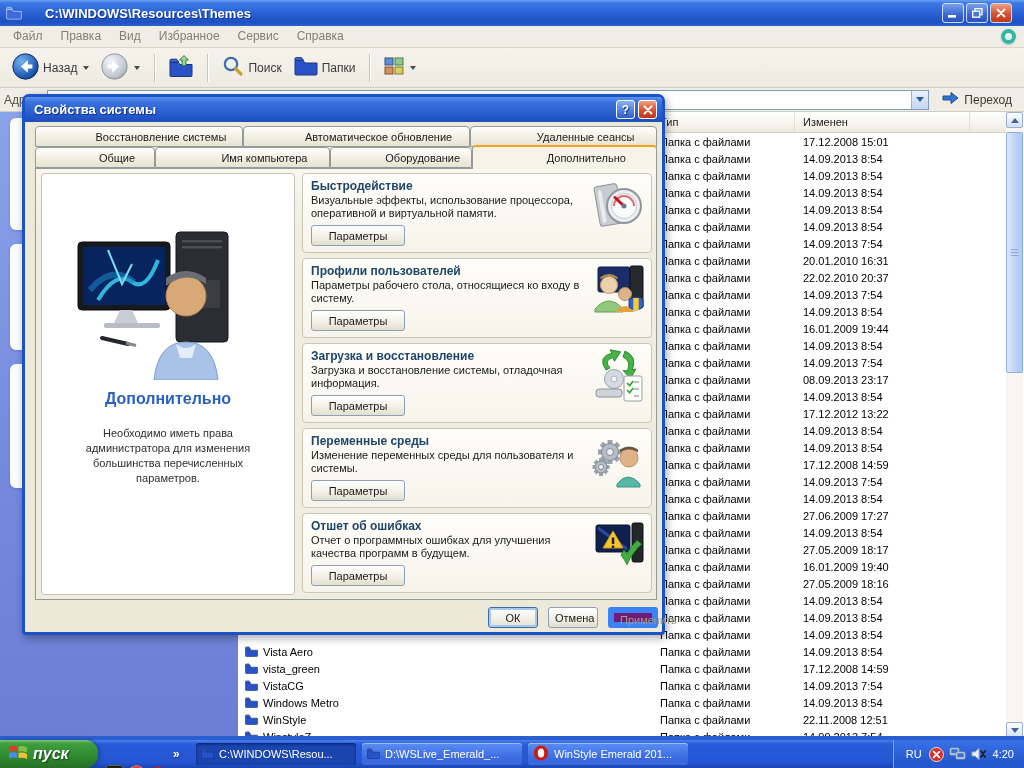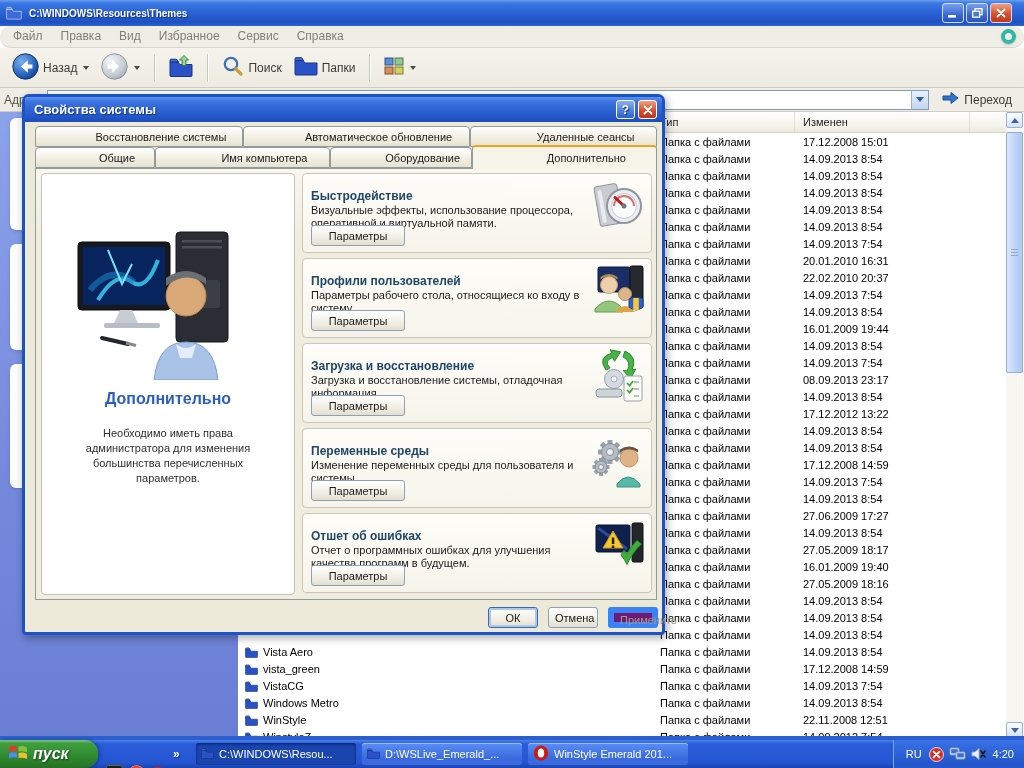--- a/index.html
+++ b/index.html
@@ -5,30 +5,30 @@
   html,body{margin:0;padding:0;}
   #screen{position:relative;width:1024px;height:768px;overflow:hidden;
     font-family:"Liberation Sans","DejaVu Sans",sans-serif;background:#fff;}
   *{box-sizing:border-box;}
 
   
   .titlebar{position:absolute;left:0;top:0;width:1024px;height:26px;
     background:linear-gradient(180deg,#6a9ef0 0%,#3a78e4 12%,#2a62d4 50%,#1e50c0 85%,#2a62d4 100%);
     display:flex;align-items:center;padding:0 6px;color:#fff;}
   .t-icon{width:18px;height:16px;margin-right:5px;display:flex;align-items:center;}
-  .t-text{font-size:10px;font-weight:bold;text-shadow:1px 1px 1px #10308c;flex:1;}
+  .t-text{font-size:13px;font-weight:bold;text-shadow:1px 1px 1px #10308c;flex:1;margin-left:16px;}
   .winbtns{display:flex;gap:2px;margin-right:6px;}
   .wb{width:22px;height:20px;border:1px solid #cfdcf8;border-radius:3px;
     display:flex;align-items:center;justify-content:center;
     background:linear-gradient(180deg,#7aa0ec,#3a68d0 60%,#2a54b8);}
   .wb.close{background:linear-gradient(180deg,#f0a080,#d85030 55%,#c03818);}
 
   .menubar{position:absolute;left:0;top:26px;width:1024px;height:22px;
     background:#f0ede6;border-bottom:1px solid #d9d5cb;display:flex;align-items:center;
-    font-size:12px;color:#827f76;padding-left:4px;border-radius:11px;}
+    font-size:12px;color:#827f76;padding-left:4px;}
   .menu-item{padding:0 9px;line-height:21px;}
   .logo-ring{position:absolute;right:8px;top:3px;width:15px;height:15px;border-radius:50%;
     border:4px solid #2fb8a8;box-shadow:inset 0 1px 2px #ffffffaa, 0 1px 2px #00000033;}
 
   .toolbar{position:absolute;left:0;top:48px;width:1024px;height:40px;
     background:linear-gradient(180deg,#f6f3ec,#edeae1);border-bottom:1px solid #cfccc2;
     display:flex;align-items:center;font-size:12px;color:#3a3a3a;padding-left:8px;gap:4px;}
   .tb-group{display:flex;align-items:center;gap:4px;padding:2px 4px;border-radius:3px;}
   .tb-caret{width:0;height:0;border-left:3.5px solid transparent;border-right:3.5px solid transparent;
     border-top:4px solid #4a4a4a;margin-left:2px;}
@@ -54,21 +54,21 @@
   .filelist{position:absolute;left:238px;top:112px;width:768px;height:626px;background:#fff;overflow:hidden;}
   .fh{display:flex;height:21px;background:linear-gradient(180deg,#ffffff,#f4f2ea 70%,#ebe8dc);
     border-bottom:1px solid #d8d4c6;font-size:11px;color:#222;}
   .fh>span{line-height:20px;border-right:1px solid #e2dfd4;}
   .fh-name{width:414px;padding-left:8px;}
   .fh-type{width:143px;padding-left:8px;}
   .fh-mod{width:175px;padding-left:8px;}
   .fh-x{flex:1;border-right:none !important;}
   .frows{position:absolute;left:0;top:21px;width:768px;}
   .frow{display:flex;height:17px;align-items:center;font-size:11px;color:#000;}
-  .fc-name{width:414px;padding-left:7px;display:flex;align-items:flex-end;gap:5px;overflow:hidden;}
+  .fc-name{width:414px;padding-left:7px;display:flex;align-items:center;gap:5px;overflow:hidden;}
   .fc-type{width:143px;padding-left:8px;}
   .fc-mod{width:175px;padding-left:8px;}
   .ficon{display:flex;align-items:center;}
 
   .vscroll{position:absolute;top:112px;right:1px;width:17px;height:626px;background:#f7f6f1;}
   .sbtn{position:absolute;left:0;width:17px;height:16px;border:1px solid #9ab0d8;border-radius:2px;
     background:linear-gradient(180deg,#fdfeff,#d3e0f8);display:flex;align-items:center;justify-content:center;}
   .sb-up{top:0;} .sb-down{bottom:0;}
   .arr-up{width:0;height:0;border-left:4px solid transparent;border-right:4px solid transparent;border-bottom:5px solid #44639a;}
   .arr-down{width:0;height:0;border-left:4px solid transparent;border-right:4px solid transparent;border-top:5px solid #44639a;}
@@ -104,21 +104,21 @@
     background:#f6f4e8;border-bottom:none;border-top:2px solid #eea31b;}
   .pane{position:absolute;left:10px;top:46px;width:622px;height:432px;z-index:1;
     border:1px solid #919b9c;background:linear-gradient(180deg,#f9f7ee,#f0ede0 15%);}
   .left-panel{position:absolute;left:5px;top:4px;width:254px;height:422px;background:#fff;
     border:1px solid #c6c3b6;border-radius:4px;text-align:center;}
   .lp-art{margin-top:48px;}
   .lp-head{margin-top:6px;font-size:16px;font-weight:bold;color:#2a5fc0;}
   .lp-note{margin:18px 20px 0;font-size:11px;color:#2f2f2f;line-height:1.35;}
   .groups{position:absolute;left:266px;top:4px;width:350px;}
   .group{position:relative;height:80px;margin-bottom:5px;border:1px solid #c9c6ba;border-radius:4px;
-    background:linear-gradient(180deg,#fefdf9,#f6f4ea);padding:15px 8px;}
+    background:linear-gradient(180deg,#fefdf9,#f6f4ea);padding:5px 8px;}
   .g-title{font-size:12px;font-weight:bold;color:#1f4668;}
   .g-desc{font-size:11px;color:#1a1a1a;line-height:1.22;width:278px;margin-top:1px;}
   .g-icon{position:absolute;right:5px;top:5px;width:54px;height:54px;}
   .xpbtn{display:block;width:94px;height:21px;margin-top:3px;font-size:11px;color:#1a1a1a;
     font-family:"Liberation Sans",sans-serif;border:1px solid #8ca0b8;border-radius:3px;
     background:linear-gradient(180deg,#ffffff,#f1efe4 60%,#e2dfd0);box-shadow:inset 0 1px 0 #fff;}
   .g-btn{position:absolute;left:8px;bottom:6px;margin-top:12px;}
   .dlg-buttons{position:absolute;right:4px;top:485px;display:flex;gap:10px;}
   .dlg-buttons .xpbtn{width:50px;margin-top:0;}
   .btn-ok{border:1px solid #3c6ca8;box-shadow:inset 0 0 0 2px #a8c8f0;}

